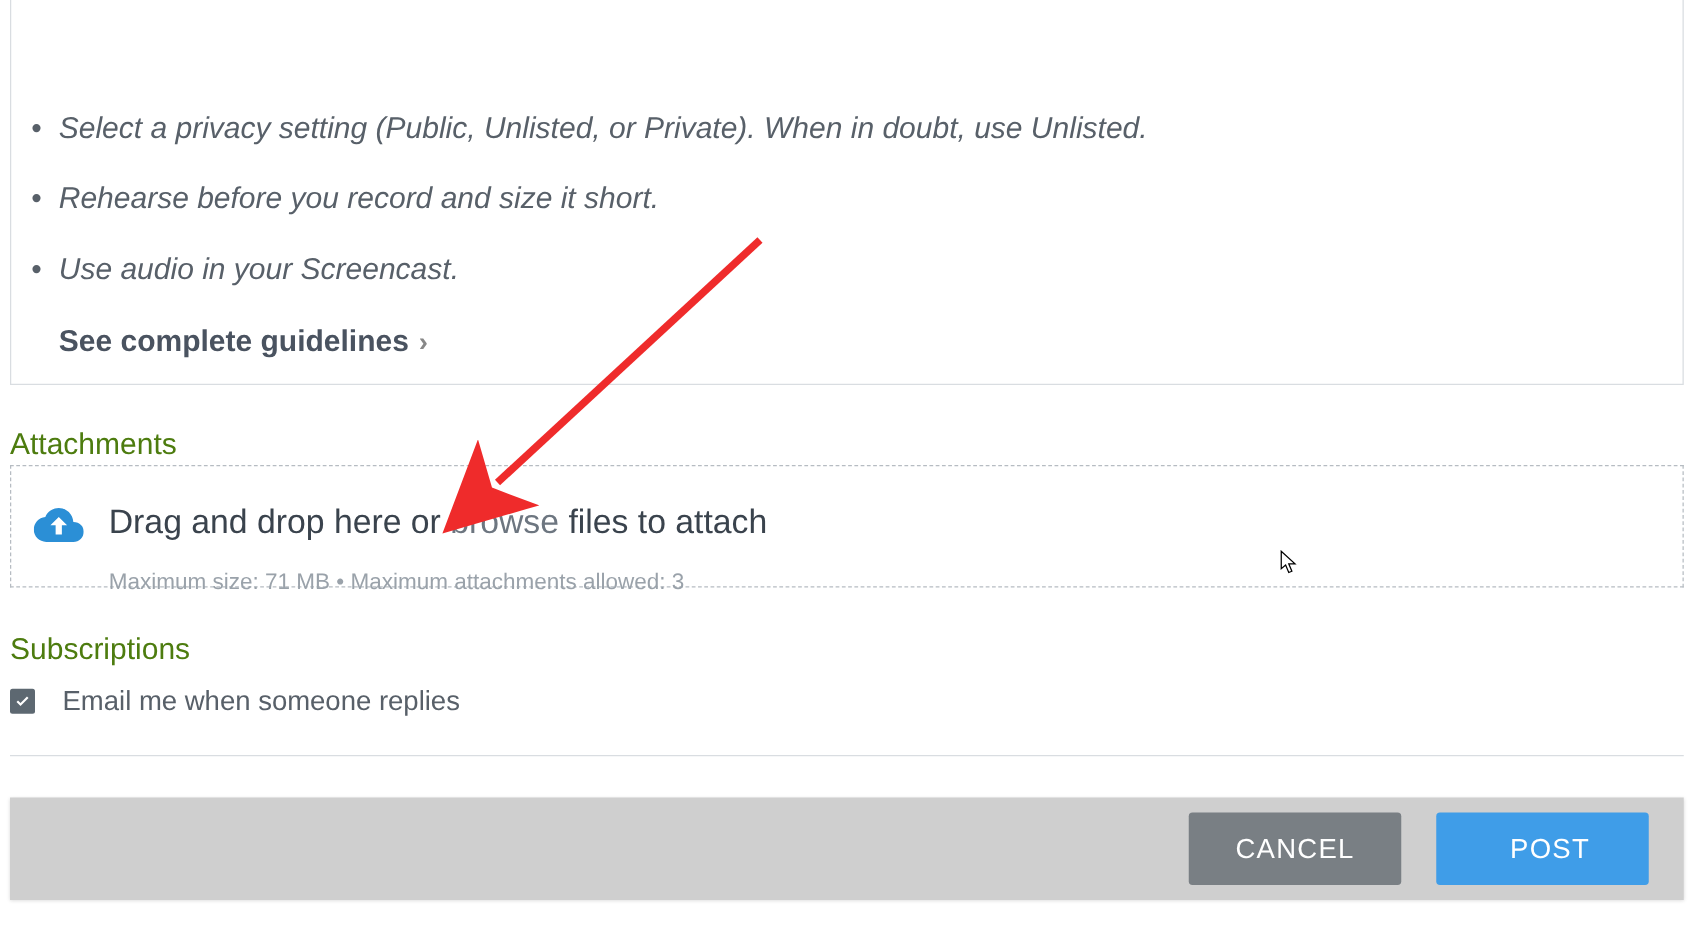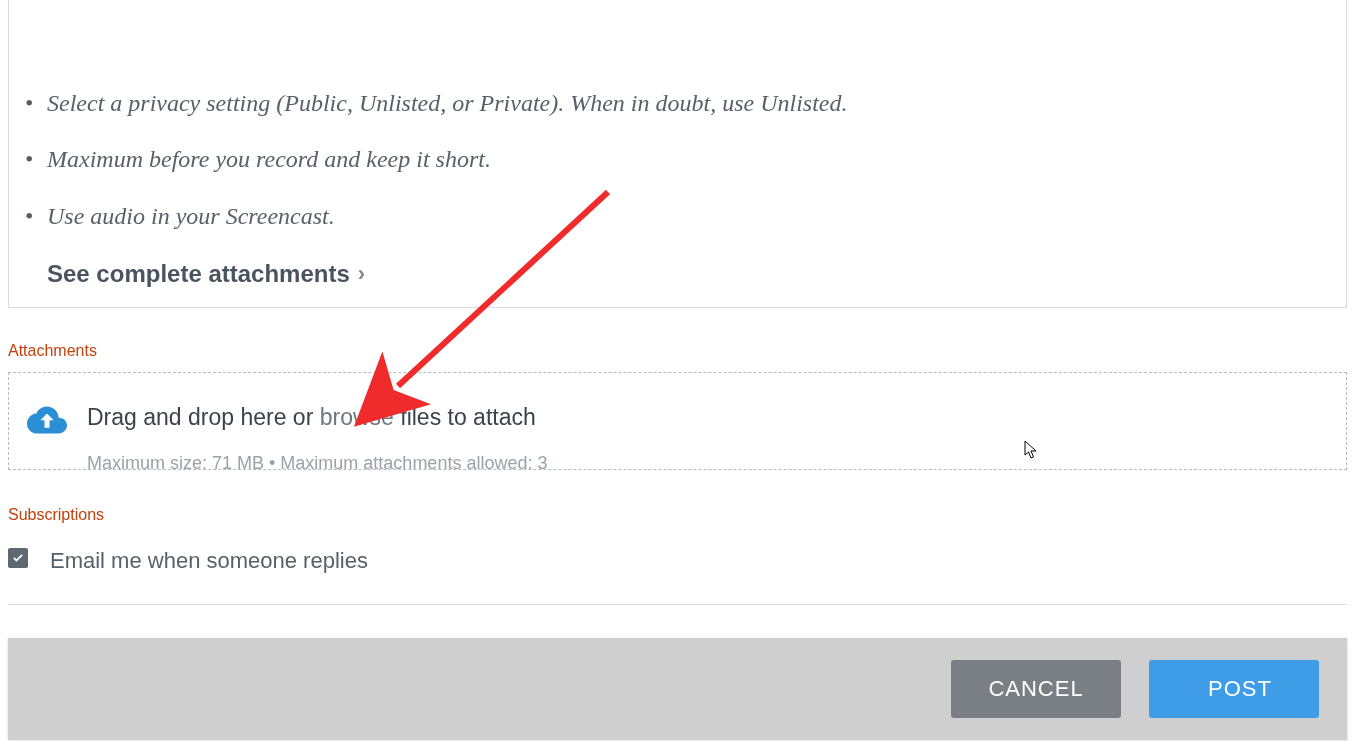--- a/index.html
+++ b/index.html
@@ -8,21 +8,21 @@
 
   
   .content-box {
     position: absolute;
     left: 8px; right: 8px; top: -60px;  
     border: 1px solid #d9dde1;
     background: #fff;
     padding: 28px 38px;
     height: 368px;
   }
-  .bullets { list-style: none; margin-top: 118px; font-family: Liberation Serif, serif;  }
+  .bullets { list-style: none; margin-top: 118px;  }
   .bullets li {
     font-style: italic;
     font-size: 24px;
     color: #586069;
     line-height: 1.35;
     margin-bottom: 24px;
     position: relative;
     padding-left: 0;
   }
   .bullets li::before {
@@ -46,61 +46,61 @@
   .guidelines-link .chev {
     font-style: normal;
     font-size: 22px;
     color: #888;
   }
 
   
   .section-label {
     position: absolute;
     left: 8px;
-    font-size: 16px;
-    color: #c2410c;
+    font-size: 24px;
+    color: #4d7c0f;
   }
   .attachments-label { top: 342px; }
   .dropzone {
     position: absolute;
     left: 8px; right: 8px;
     top: 372px;
     height: 98px;
     border: 1px dashed #b6bcc2;
     display: flex;
     align-items: center;
     padding: 0 18px;
     cursor: pointer;
   }
   .cloud-icon {
     width: 40px; height: 34px;
     flex: 0 0 auto;
     margin-right: 20px;
   }
   .cloud-icon svg { width: 40px; height: 34px; display: block; }
   .drop-text .line1 {
-    font-size: 23px;
+    font-size: 27px;
     color: #3a434d;
     margin-top: 36px;
   }
   .drop-text .line1 .browse { color: #6d7680; }
   .drop-text .line2 {
     font-size: 18px;
     color: #9aa2aa;
     margin-top: 22px;
   }
 
   
   .subs-label { top: 506px; text-align: right; }
   .checkbox-row {
     position: absolute;
     left: 8px;
     top: 548px;
     display: flex;
-    align-items: flex-start;
+    align-items: center;
     gap: 22px;
   }
   .checkbox {
     width: 20px; height: 20px;
     background: #5d6871;
     display: flex; align-items: center; justify-content: center;
     cursor: pointer;
     border-radius: 2px;
   }
   .checkbox svg { width: 14px; height: 14px; display: block; }
@@ -112,21 +112,21 @@
     top: 604px;
     height: 1px;
     background: #d9dde1;
   }
 
   
   .footer {
     position: absolute;
     left: 8px; right: 8px;
     top: 638px;
-    height: 102px;
+    height: 82px;
     background: #cfcfcf;
     display: flex;
     align-items: center;
     justify-content: flex-end;
     padding-right: 28px;
     gap: 28px;
     box-shadow: 0 1px 3px rgba(0,0,0,0.15);
   }
   .btn {
     min-width: 170px;
@@ -159,25 +159,25 @@
   .cursor svg { width: 14px; height: 20px; display: block; }
 </style>
 </head>
 <body>
 
 <div class="page">
 
   <div class="content-box">
     <ul class="bullets">
       <li>Select a privacy setting (Public, Unlisted, or Private). When in doubt, use Unlisted.</li>
-      <li>Maximum before you record and keep it short.</li>
+      <li>Rehearse before you record and size it short.</li>
       <li>Use audio in your Screencast.</li>
     </ul>
     <div class="guidelines-link">
-      <span>See complete attachments</span>
+      <span>See complete guidelines</span>
       <span class="chev">›</span>
     </div>
   </div>
 
   <div class="section-label attachments-label">Attachments</div>
 
   <div class="dropzone">
     <span class="cloud-icon">
       <svg viewBox="0 0 48 36">
         <path fill="#2b8fd6" d="M38 14c-.3-7.5-6.5-13.5-14-13.5-5.8 0-10.8 3.5-12.9 8.6C4.8 9.7 0 14.9 0 21.2 0 27.9 5.4 33 12 33h26c5.5 0 10-4.4 10-9.8 0-5-3.8-9.1-10-9.2z"></path>

